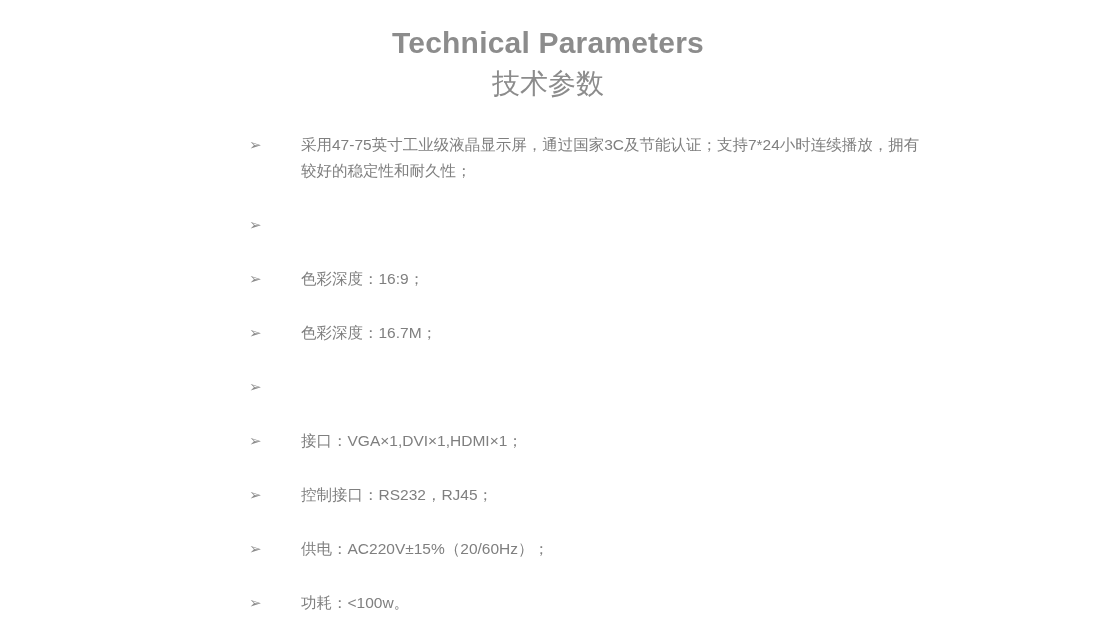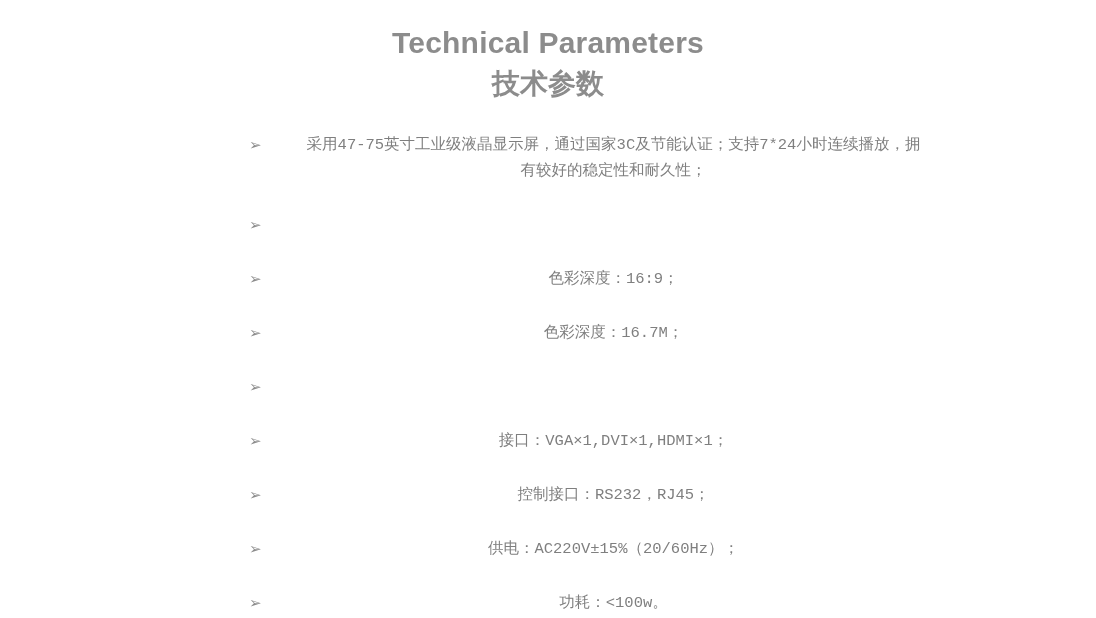--- a/index.html
+++ b/index.html
@@ -25,21 +25,21 @@
   }
   .title-en {
     font-size: 30px;
     font-weight: bold;
     color: #8c8c8c;
     letter-spacing: 0.2px;
     line-height: 1.25;
   }
   .title-cn {
     font-size: 28px;
-    font-weight: bold;
+    font-weight: normal;
     color: #8c8c8c;
     line-height: 1.3;
     margin-top: 4px;
   }
   .spec-list {
     margin: 0;
     padding: 0;
     list-style: none;
     margin-top: 30px;
   }
@@ -56,22 +56,22 @@
     font-size: 15px;
     line-height: 26px;
     color: #8c8c8c;
     font-family: "DejaVu Sans", sans-serif;
   }
   .spec-text {
     flex: 1 1 auto;
     font-size: 15.5px;
     line-height: 26px;
     color: #7f7f7f;
-    text-align: center;
-    font-family: Liberation Mono, monospace;
+    text-align: left;
+    font-family: Liberation Sans, sans-serif;
   }
   .spec-item.first .spec-text {
     text-indent: 0;
   }
 </style>
 </head>
 <body>
 
 <div class="page">
 

